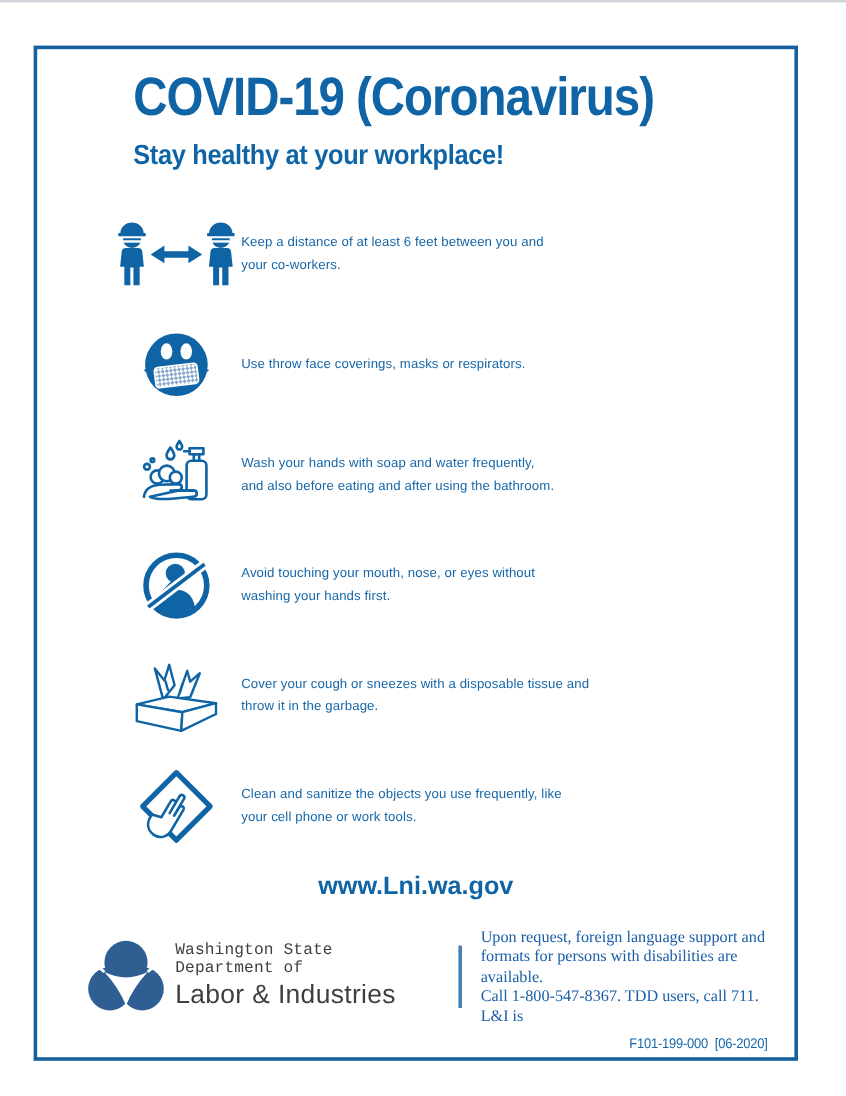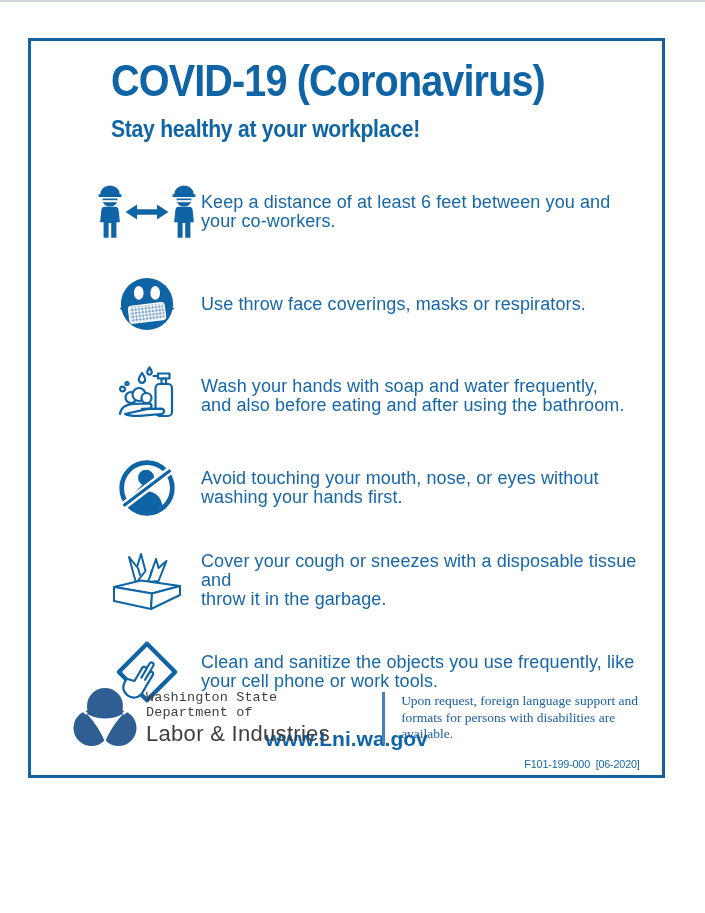--- a/index.html
+++ b/index.html
@@ -11,40 +11,40 @@
   }
   *{box-sizing:border-box;}
   html,body{margin:0;padding:0;}
   body{
     width:705px;height:913px;position:relative;overflow:hidden;
     background:#ffffff;
     font-family:"Liberation Sans",sans-serif;
   }
   .top-line{position:absolute;top:0;left:0;width:705px;height:2px;background:#cfd5da;}
   .poster{
-    position:absolute;left:28px;top:38px;width:637px;height:740px;
+    position:absolute;left:28px;top:38px;width:637px;height:846px;
     border:3px solid #15609F;background:#fff;
   }
   .title{
     margin:14px 0 0 80px;
     font-size:45px;font-weight:bold;color:var(--primary-blue);
     letter-spacing:-1px;white-space:nowrap;
     transform:scaleX(0.88);transform-origin:left center;
   }
   .subtitle{
     margin:9px 0 0 80px;
     font-size:23px;font-weight:bold;color:var(--primary-blue);
     letter-spacing:-0.3px;white-space:nowrap;
     transform:scaleX(0.92);transform-origin:left center;
   }
   .tips{margin-top:23px;}
   .tip{display:flex;align-items:center;height:92px;margin-left:62px;}
   .tip-icon{flex:0 0 108px;display:flex;justify-content:center;align-items:center;color:var(--primary-blue);}
   .tip-text{
-    font-size:18px;line-height:19px;color:#1767A8;letter-spacing:0.1px;
+    font-size:11px;line-height:19px;color:#1767A8;letter-spacing:0.1px;
   }
   .more-info{text-align:center;margin-top:5px;color:#1767A8;}
   .more-info-line{font-size:15px;}
   .more-info-url{font-size:21px;font-weight:bold;color:var(--primary-blue);margin-top:4px;text-decoration:none;display:inline-block;cursor:pointer;}
   .footer{
     position:absolute;left:42px;bottom:26px;right:20px;
     display:flex;align-items:center;
   }
   .logo{display:flex;align-items:center;}
   .logo-figure{width:64px;height:62px;color:var(--logo-blue);}
@@ -225,18 +225,19 @@
       </span>
       <div class="logo-name">
         <div class="logo-dept">Washington State Department of</div>
         <div class="logo-agency">Labor &amp; Industries</div>
       </div>
     </div>
     <div class="footer-divider"></div>
     <div class="disclaimer">
       <div>Upon request, foreign language support and</div>
       <div>formats for persons with disabilities are available.</div>
+      <div>Call 1-800-547-8367. TDD users, call 711. L&amp;I is</div>
     </div>
   </div>
 
   <div class="form-number">F101-199-000  [06-2020]</div>
 
 </div>
 
 </body></html>

